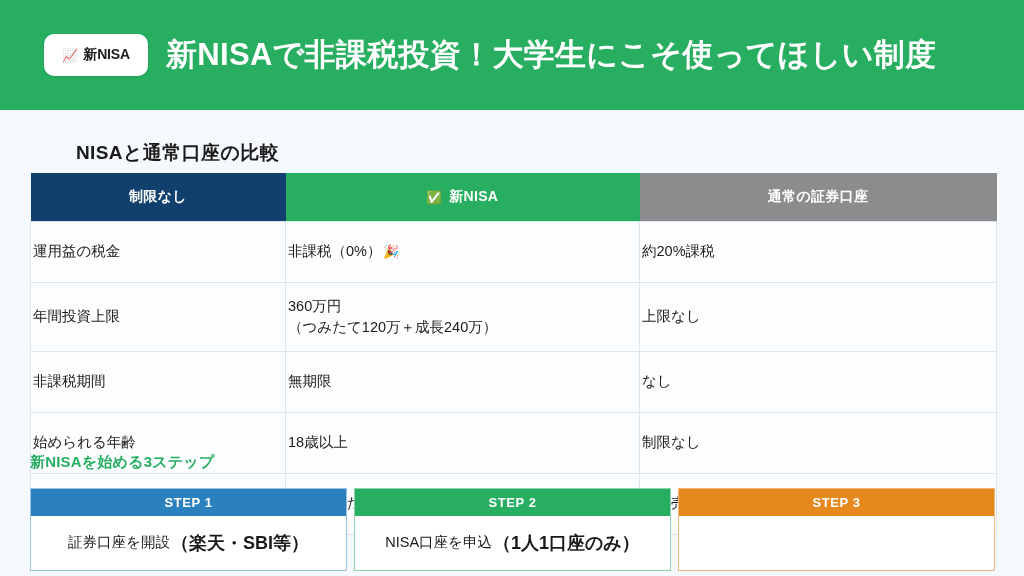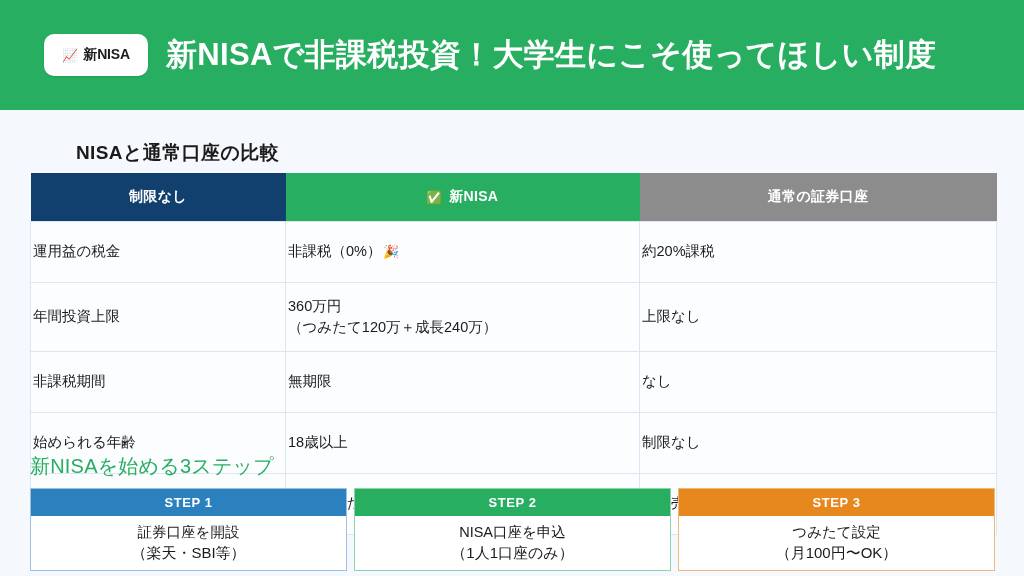--- a/index.html
+++ b/index.html
@@ -123,22 +123,22 @@
   table.cmp tr.tall td { height: 54px; }
   td.label-cell { color: #1b1b1b; }
   .cell-line { display: block; white-space: nowrap; }
   .party-icon { font-size: 13px; margin-left: 2px; }
 
   
   .steps-title {
     position: absolute;
     left: 30px;
     top: 453px;
-    font-size: 20px;
-    font-weight: normal;
+    font-size: 15px;
+    font-weight: bold;
     color: #27ae60;
     letter-spacing: 0.2px;
   }
   .steps {
     position: absolute;
     left: 30px;
     top: 488px;
     width: 965px;
     display: flex;
     gap: 7px;
@@ -161,33 +161,32 @@
     display: flex;
     align-items: center;
     justify-content: center;
   }
   .s1 .step-head { background: #2b80be; }
   .s2 .step-head { background: #27ae60; }
   .s3 .step-head { background: #e7881f; }
   .step-body {
     height: 54px;
     display: flex;
-    flex-direction: column;
     align-items: center;
     justify-content: center;
     gap: 1px;
     background: #ffffff;
   }
   .step-line {
     font-size: 14.5px;
     color: #1b1b1b;
     line-height: 1.35;
     white-space: nowrap;
   }
-  .step-line.sub { font-size: 15px; }
+  .step-line.sub { font-size: 18px; font-weight: bold; }
 </style>
 </head>
 <body>
 
 <div class="slide">
 
   <div class="header">
     <div class="header-badge">
       <span class="badge-icon">📈</span>
       <span class="badge-text">新NISA</span>
@@ -267,20 +266,16 @@
     </div>
     <div class="step-card s2">
       <div class="step-head">STEP 2</div>
       <div class="step-body">
         <div class="step-line">NISA口座を申込</div>
         <div class="step-line sub">（1人1口座のみ）</div>
       </div>
     </div>
     <div class="step-card s3">
       <div class="step-head">STEP 3</div>
-      <div class="step-body">
-        <div class="step-line">つみたて設定</div>
-        <div class="step-line sub">（月100円〜OK）</div>
-      </div>
     </div>
   </div>
 
 </div>
 
 </body></html>

